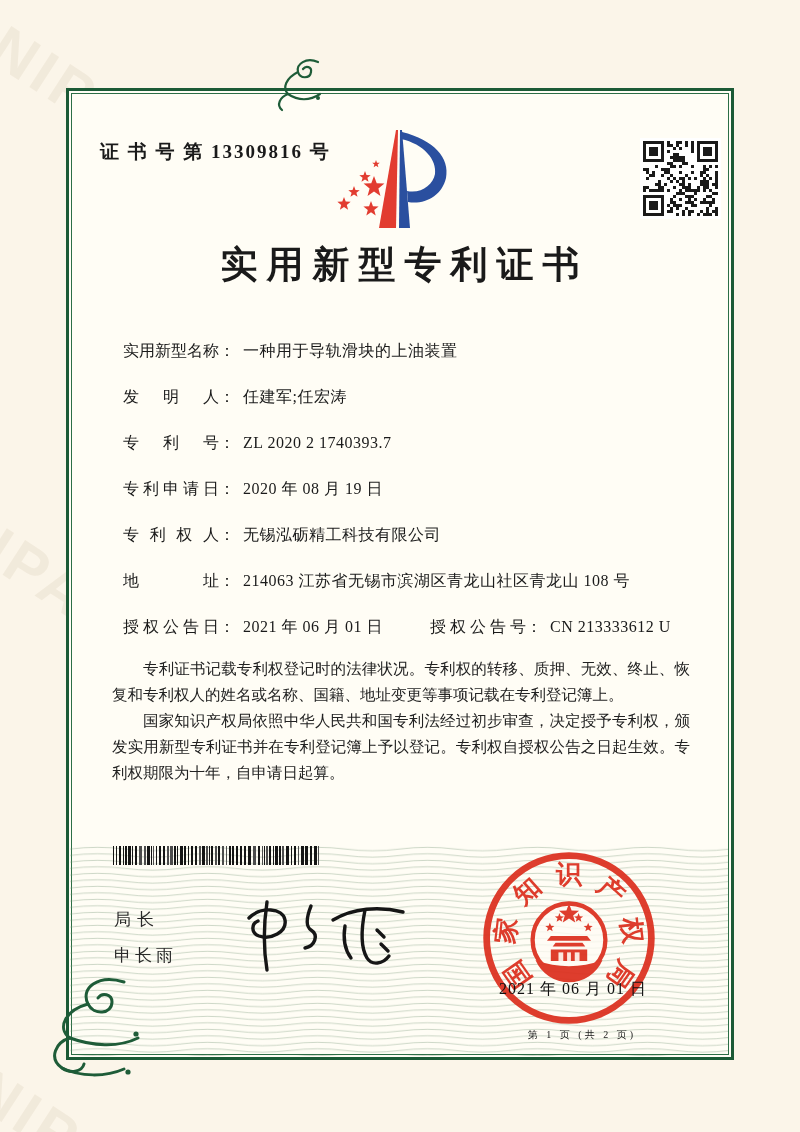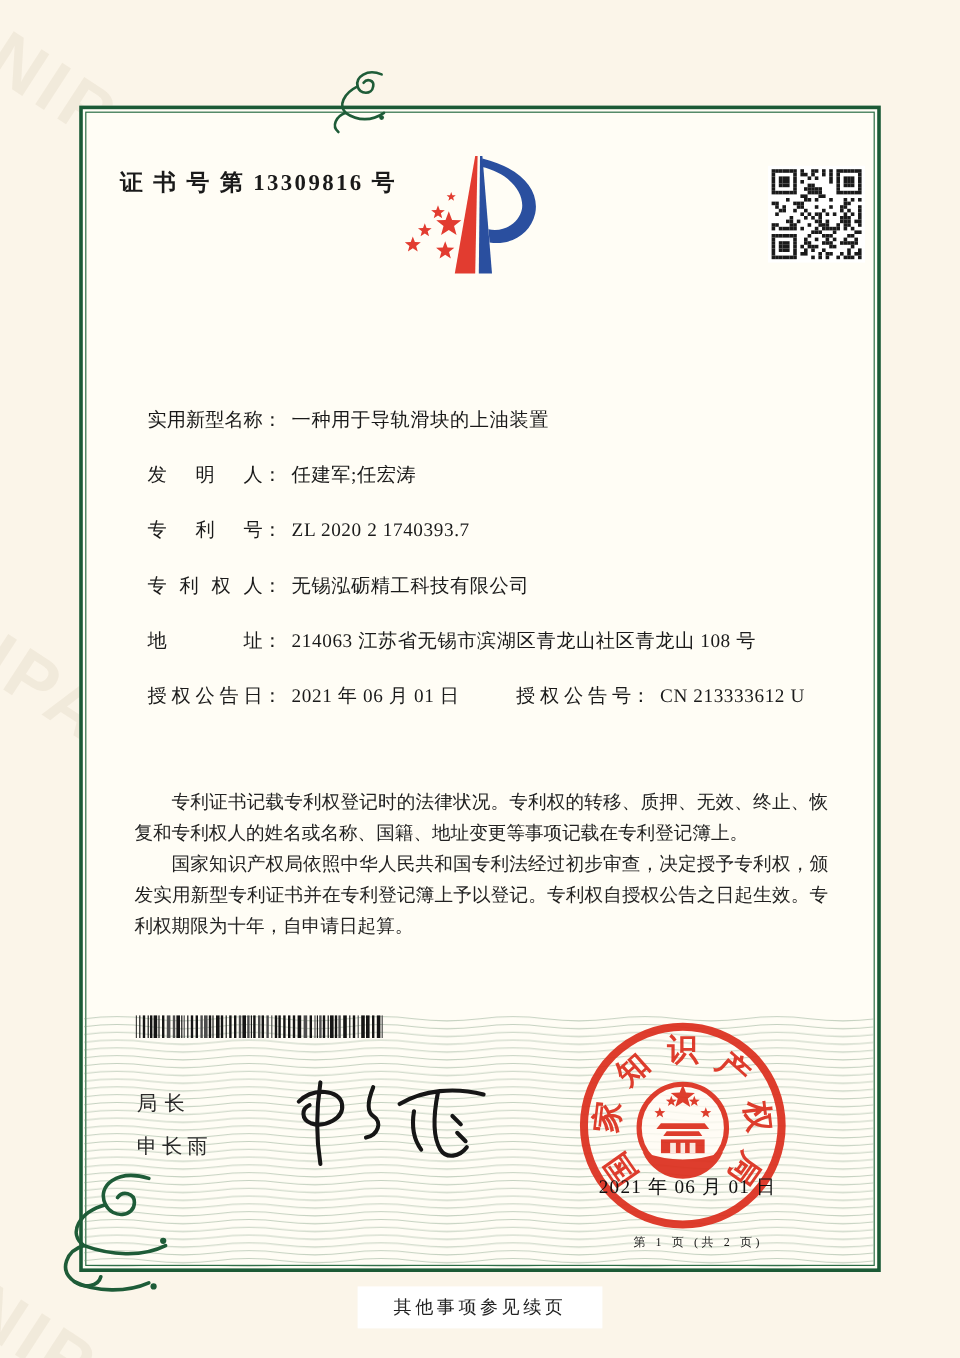--- a/index.html
+++ b/index.html
@@ -375,30 +375,34 @@
         <rect x="0" y="72" width="3" height="3"></rect>
         <rect x="3" y="72" width="3" height="3"></rect>
         <rect x="6" y="72" width="3" height="3"></rect>
         <rect x="9" y="72" width="3" height="3"></rect>
         <rect x="12" y="72" width="3" height="3"></rect>
         <rect x="15" y="72" width="3" height="3"></rect>
         <rect x="18" y="72" width="3" height="3"></rect>
       </g>
   </svg>
 
+  <div class="title">实用新型专利证书</div>
 
   <div class="fields">
     <div class="frow">
       <span class="flabel">实用新型名称</span><span class="fcolon">：</span><span class="fvalue">一种用于导轨滑块的上油装置</span>
     </div>
     <div class="frow">
       <span class="flabel">发明人</span><span class="fcolon">：</span><span class="fvalue">任建军;任宏涛</span>
     </div>
     <div class="frow">
       <span class="flabel">专利号</span><span class="fcolon">：</span><span class="fvalue">ZL 2020 2 1740393.7</span>
+    </div>
+    <div class="frow">
+      <span class="flabel">专利申请日</span><span class="fcolon">：</span><span class="fvalue">2020 年 08 月 19 日</span>
     </div>
     <div class="frow">
       <span class="flabel">专利权人</span><span class="fcolon">：</span><span class="fvalue">无锡泓砺精工科技有限公司</span>
     </div>
     <div class="frow">
       <span class="flabel">地址</span><span class="fcolon">：</span><span class="fvalue">214063 江苏省无锡市滨湖区青龙山社区青龙山 108 号</span>
     </div>
     <div class="frow">
       <span class="flabel">授权公告日</span><span class="fcolon">：</span><span class="fvalue">2021 年 06 月 01 日</span>
       <span class="grant-pair">
@@ -521,15 +525,14 @@
       <g fill="rgba(255,252,244,0.9)">
         <rect x="84" y="110" width="5" height="9"></rect>
         <rect x="93" y="110" width="4" height="9"></rect>
         <rect x="101" y="110" width="5" height="9"></rect>
       </g>
     </g>
   </svg>
   <div class="seal-date">2021 年 06 月 01 日</div>
 
   <div class="page-num">第 1 页 (共 2 页)</div>
-  <div class="note-box">其他事项参见续页</div>
 
 </div>
 
 </body></html>

